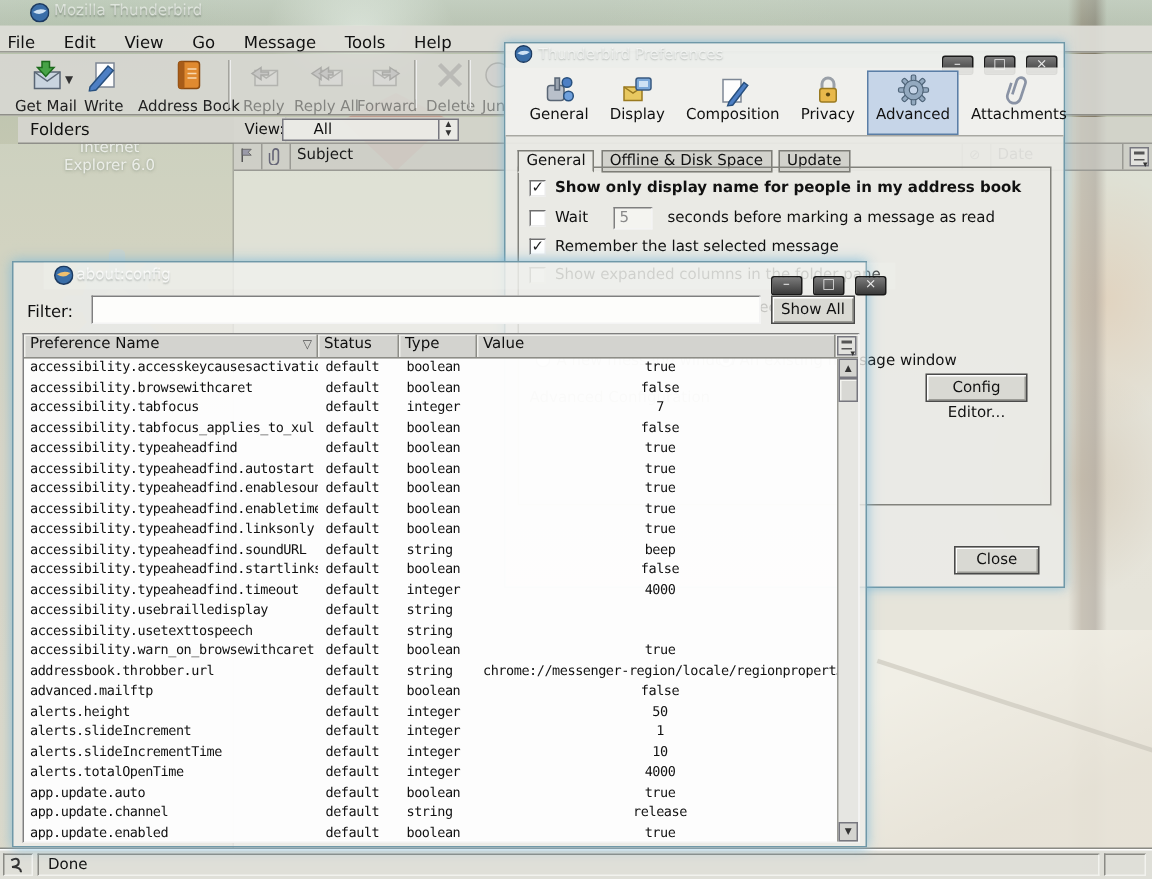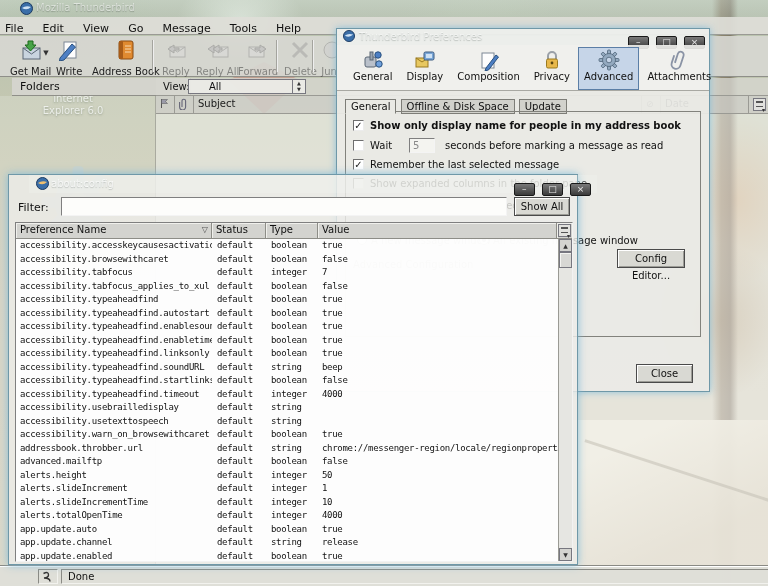--- a/index.html
+++ b/index.html
@@ -53,21 +53,21 @@
   .mw-view-row { left:156px; top:78px; width:612px; height:18px; background:rgba(214,214,208,.8); border-bottom:1px solid #9a9a94; }
   .combo { position:absolute; left:32px; top:1px; width:118px; height:15px; background:rgba(236,236,232,.9);
     border:1px solid #77777f; font-size:10px; padding:1px 20px; color:#111; }
   .combo .spin { position:absolute; right:0; top:0; width:13px; height:13px; border-left:1px solid #77777f;
     font-size:5px; line-height:6px; text-align:center; color:#333; }
   .mw-thread-hdr { left:156px; top:96px; width:612px; height:18px; background:rgba(209,209,204,.82); border-bottom:1px solid #9a9a94; display:flex; }
   .th-cell { border-right:1px solid #9a9a94; font-size:10px; color:#1a1a1a; padding:2px 4px; height:100%; }
   .mw-folder-pane { left:0; top:96px; width:156px; height:470px; background:rgba(240,244,240,.22); border-right:1px solid rgba(130,130,125,.5); }
   .mw-thread-pane { left:156px; top:114px; width:612px; height:452px; background:rgba(248,250,248,.5); }
   .mw-statusbar { left:0; top:566px; width:768px; height:20px; background:rgba(223,223,217,.97); border-top:1px solid #fff; box-shadow:0 -1px 0 #8a8a84; }
-  .status-panel { position:absolute; top:2px; height:15px; border:1px solid; border-color:#8a8a84 #f2f2ee #f2f2ee #8a8a84; font-size:10px; color:#111; padding:1px 6px;margin-left:36px; }
+  .status-panel { position:absolute; top:2px; height:15px; border:1px solid; border-color:#8a8a84 #f2f2ee #f2f2ee #8a8a84; font-size:10px; color:#111; padding:1px 6px; }
   
   .pref-win { left:336px; top:28px; width:374px; height:364px; background:rgba(235,235,230,.93);
     border:1px solid #6f98a8; box-shadow:0 0 7px rgba(125,185,215,.85); }
   .pref-titlebar { position:absolute; left:0; top:0; width:100%; height:16px; background:rgba(240,246,244,.4); }
   .pref-title { position:absolute; left:22px; top:2px; font-size:10px; color:rgba(255,255,255,.6); text-shadow:0 1px 1px rgba(90,100,95,.35); }
   .pref-cats { position:absolute; left:0; top:16px; width:100%; height:46px; background:rgba(241,241,237,.9); border-bottom:1px solid #a8a8a2; display:flex; padding:2px 0 0 10px; }
   .cat { display:flex; flex-direction:column; align-items:center; padding:1px 5px; margin-right:2px; border:1px solid transparent; }
   .cat .clabel { font-size:10px; color:#111; margin-top:0px; white-space:nowrap; }
   .cat.selected { border:1px solid #5b7ea6; background:#c6d5e8; }
   .pref-tabs { position:absolute; left:8px; top:66px; }
@@ -89,21 +89,21 @@
     border:1px solid; border-color:#7f7f7f #f4f4f4 #f4f4f4 #7f7f7f; background:#fdfdfb; outline:none; font-family:"DejaVu Sans",sans-serif; }
   .showall-btn { position:absolute; left:505px; top:22px; width:56px; height:19px; line-height:17px; }
   .cfg-table { position:absolute; left:6px; top:47px; width:558px; height:340px; border:1px solid; border-color:#7f7f7f #f2f2f2 #f2f2f2 #7f7f7f; background:rgba(255,255,255,.9); }
   .thead { display:flex; height:16px; background:#d3d3cf; border-bottom:1px solid #8d8d87; font-size:10px; color:#111; }
   .hcell { border-right:1px solid #8d8d87; padding:1px 4px; position:relative; box-shadow:inset 1px 1px 0 #f0f0ec; }
   .h-name { width:196px; } .h-status { width:54px; } .h-type { width:52px; } .h-value { flex:1; } .h-pick { width:15px; padding:1px 1px; }
   .sort-ind { position:absolute; right:3px; top:2px; font-size:8px; color:#555; }
   .tbody { position:absolute; left:0; top:16px; right:14px; bottom:0; overflow:hidden; }
   .trow { display:flex; height:13.5px; line-height:13.5px; font-family:"DejaVu Sans Mono",monospace; font-size:9px; letter-spacing:-0.3px; color:#111; }
   .tcell { overflow:hidden; white-space:nowrap; }
-  .c-name { width:196px; padding-left:4px; } .c-status { width:54px; padding-left:5px; } .c-type { width:52px; padding-left:5px; } .c-value { flex:1; padding-left:4px; }
+  .c-name { width:196px; padding-left:4px; } .c-status { width:54px; padding-left:5px; } .c-type { width:52px; padding-left:5px; } .c-value { flex:1; padding-left:4px;text-align:center; }
   .vscroll { position:absolute; right:0; top:16px; bottom:0; width:14px; background:#e6e6e2; border-left:1px solid #9a9a94; }
   .sb-btn { position:absolute; left:0; width:13px; height:13px; background:#d4d4d0; border:1px solid #77777f;
     font-size:6px; line-height:11px; text-align:center; color:#333; }
   .sb-thumb { position:absolute; left:0; top:13px; width:13px; height:16px; background:#d8d8d4; border:1px solid #77777f; box-shadow:inset 1px 1px 0 #f4f4f0; }
   .colpicker { width:13px; height:13px; border:1px solid #77777f; background:#e2e2de; position:relative; }
   .colpicker::before { content:""; position:absolute; left:2px; top:2px; right:2px; height:3px; border-top:2px solid #555; border-bottom:1px solid #555;}
   .colpicker::after { content:"▾"; position:absolute; right:0px; bottom:-3px; font-size:6px; color:#333; }
 </style>
 </head>
 <body>

